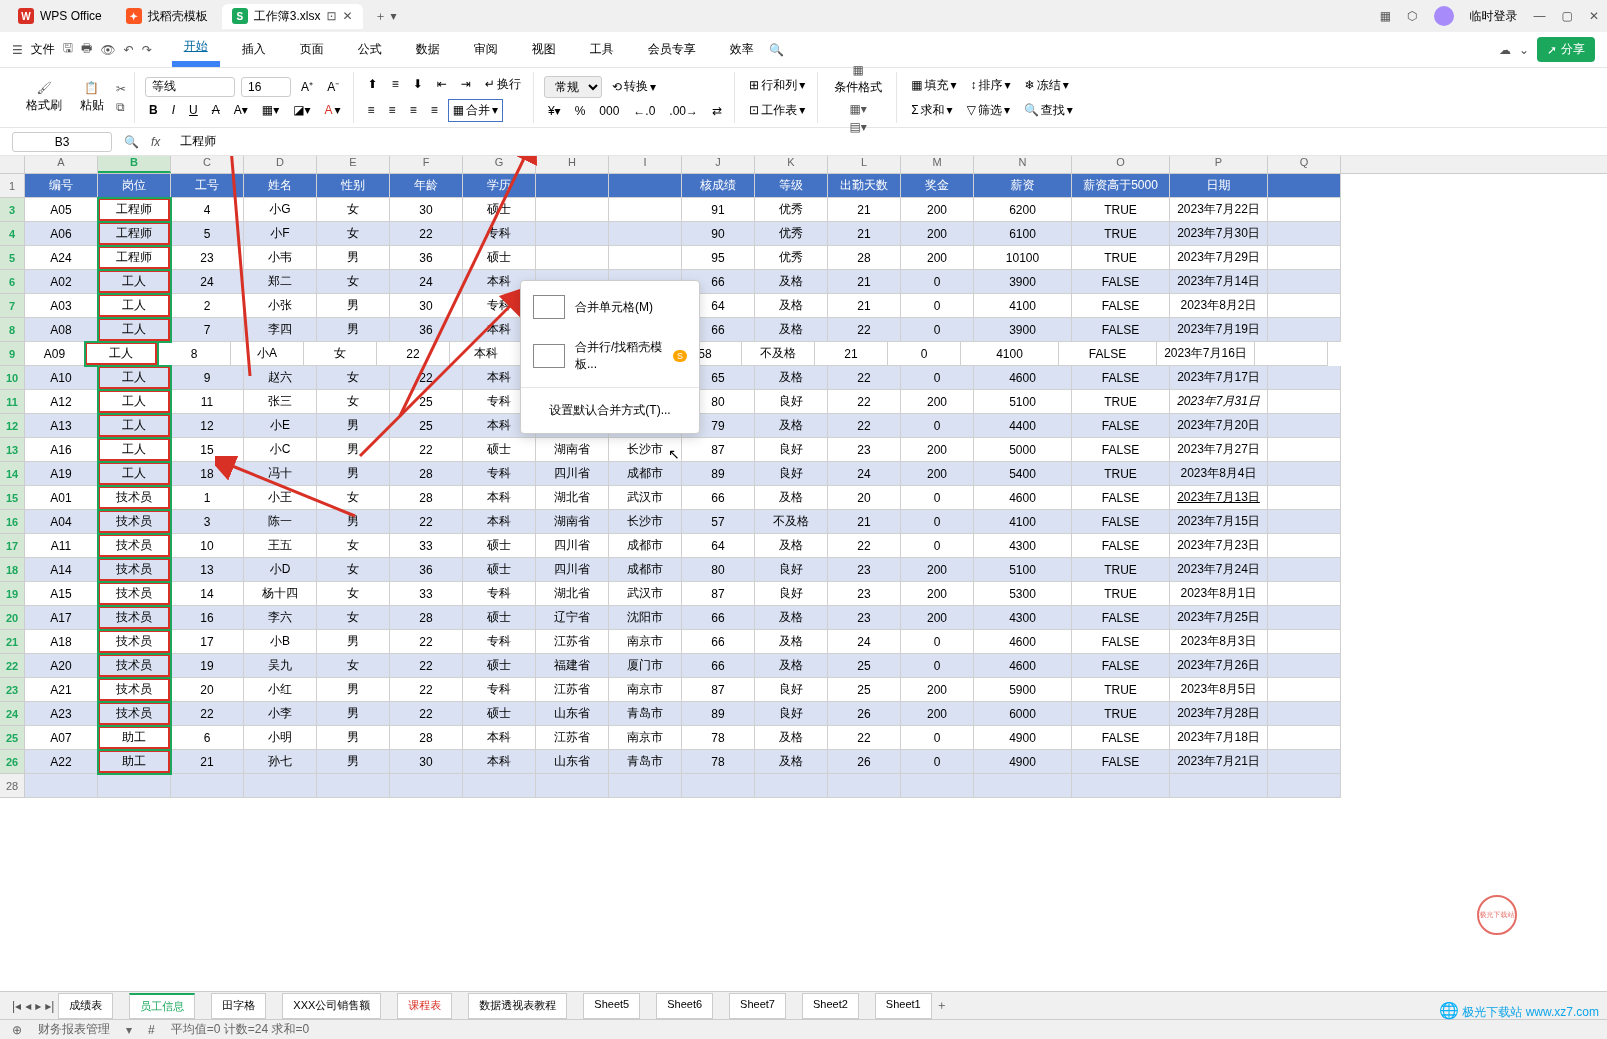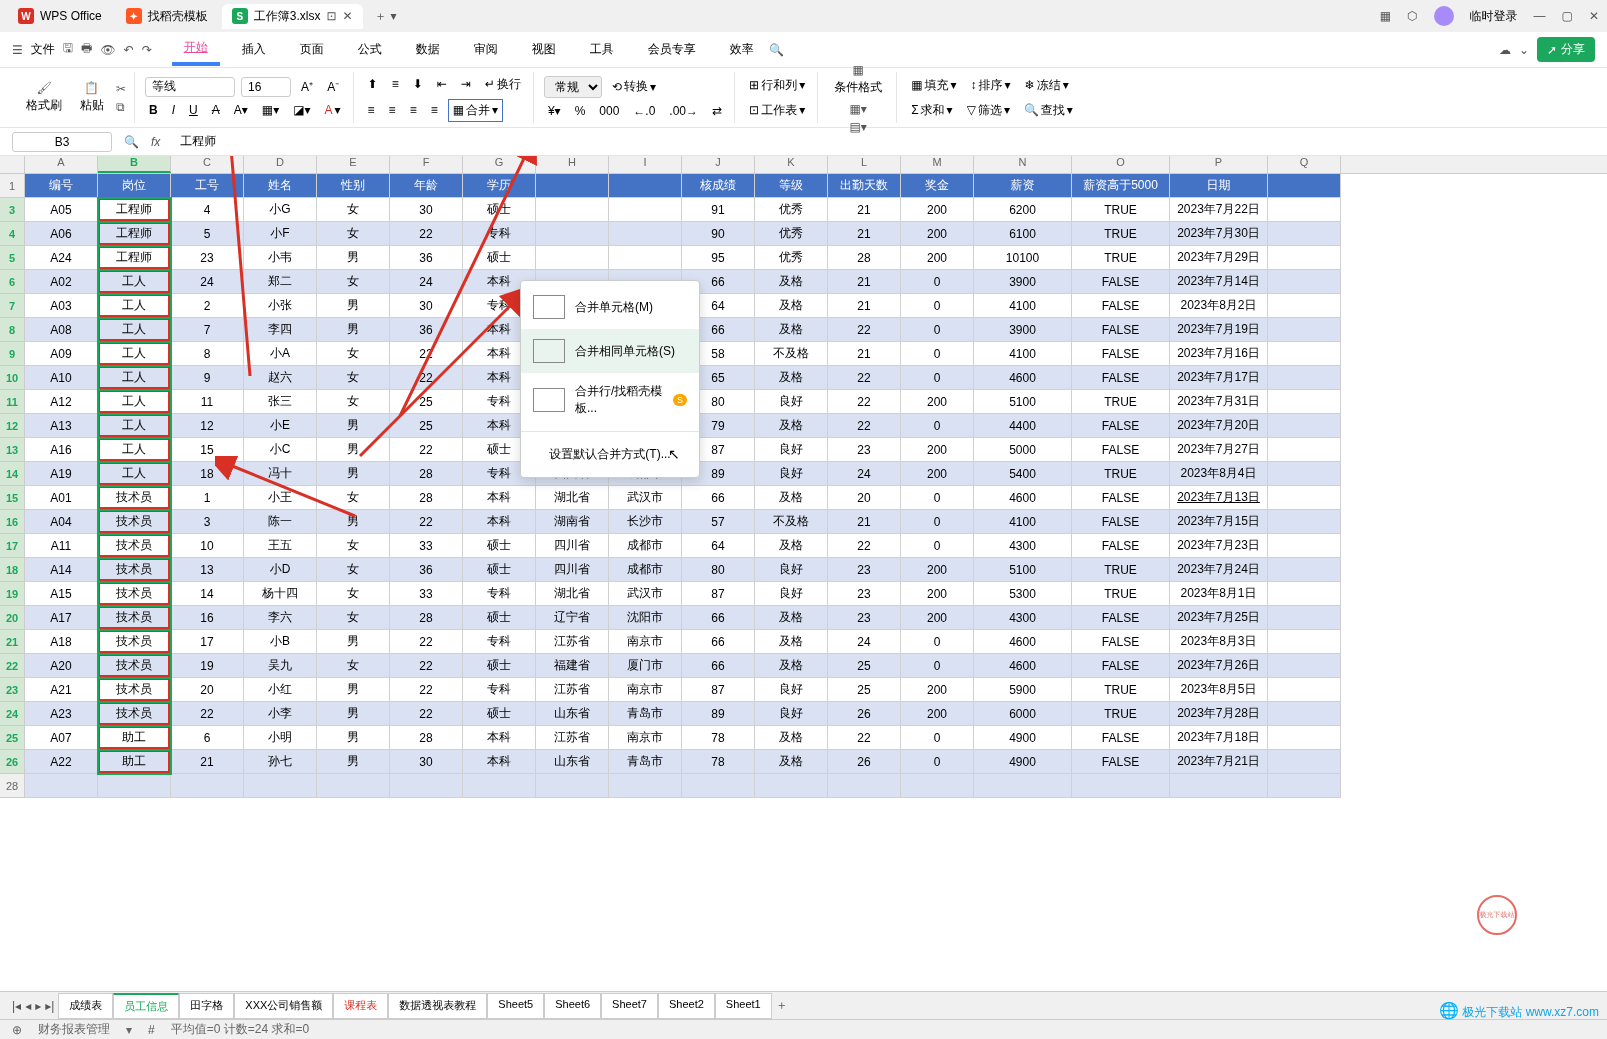--- a/index.html
+++ b/index.html
@@ -11,21 +11,21 @@
 .app-tab.active { background: #fff; }
 .app-icon { width: 16px; height: 16px; display: inline-flex; align-items: center; justify-content: center; border-radius: 3px; color: #fff; font-size: 10px; font-weight: bold; }
 .titlebar-right { margin-left: auto; display: flex; align-items: center; gap: 16px; }
 .avatar { width: 20px; height: 20px; border-radius: 50%; background: #a78bfa; }
 .win-btns { display: flex; gap: 16px; }
 
 
 .menubar { display: flex; align-items: center; height: 36px; background: #fff; border-bottom: 1px solid #e5e5e5; padding: 0 12px; gap: 4px; }
 .menu-left { display: flex; align-items: center; gap: 10px; }
 .menu-item { padding: 6px 12px; cursor: pointer; }
-.menu-item.active { color: #ec4899; border-bottom: 4px solid #3b82f6; text-decoration: underline; }
+.menu-item.active { color: #0369a1; border-bottom: 6px solid #3b82f6; text-decoration: underline; }
 .menubar-icons { display: flex; gap: 8px; margin-right: 16px; align-items: center; }
 .menubar-right { margin-left: auto; display: flex; align-items: center; gap: 8px; }
 .share-btn { background: #1ba85c; color: #fff; padding: 4px 10px; border-radius: 4px; display: flex; align-items: center; gap: 4px; }
 
 
 .toolbar { display: flex; align-items: stretch; height: 60px; background: #fff; border-bottom: 1px solid #e5e5e5; padding: 4px 12px; gap: 2px; }
 .tool-group { display: flex; flex-direction: column; padding: 0 8px; border-right: 1px solid #e5e5e5; justify-content: center; gap: 4px; }
 .tool-group:last-child { border-right: none; }
 .tool-row { display: flex; gap: 6px; align-items: center; }
 .tool-btn { padding: 2px 4px; cursor: pointer; display: flex; align-items: center; gap: 2px; }
@@ -408,21 +408,21 @@
         <div class="cell" style="width: 73px;">及格</div>
         <div class="cell" style="width: 73px;">22</div>
         <div class="cell" style="width: 73px;">0</div>
         <div class="cell" style="width: 98px;">3900</div>
         <div class="cell" style="width: 98px;">FALSE</div>
         <div class="cell" style="width: 98px;">2023年7月19日</div>
         <div class="cell" style="width: 73px;"></div>
       </div>
       <div class="row odd">
         <div class="row-h sel">9</div>
-        <div class="cell" style="width: 73px;">A09</div>
+        <div class="cell" style="width: 60px;">A09</div>
         <div class="cell col-b selected red-box" style="width: 73px;">工人</div>
         <div class="cell" style="width: 73px;">8</div>
         <div class="cell" style="width: 73px;">小A</div>
         <div class="cell" style="width: 73px;">女</div>
         <div class="cell" style="width: 73px;">22</div>
         <div class="cell" style="width: 73px;">本科</div>
         <div class="cell" style="width: 73px;"></div>
         <div class="cell" style="width: 73px;"></div>
         <div class="cell" style="width: 73px;">58</div>
         <div class="cell" style="width: 73px;">不及格</div>
@@ -463,21 +463,21 @@
         <div class="cell" style="width: 73px;">25</div>
         <div class="cell" style="width: 73px;">专科</div>
         <div class="cell" style="width: 73px;"></div>
         <div class="cell" style="width: 73px;"></div>
         <div class="cell" style="width: 73px;">80</div>
         <div class="cell" style="width: 73px;">良好</div>
         <div class="cell" style="width: 73px;">22</div>
         <div class="cell" style="width: 73px;">200</div>
         <div class="cell" style="width: 98px;">5100</div>
         <div class="cell" style="width: 98px;">TRUE</div>
-        <div class="cell" style="width: 98px;">2023年7月31日</div>
+        <div class="cell" style="width: 98px; font-style: italic;">2023年7月31日</div>
         <div class="cell" style="width: 73px;"></div>
       </div>
       <div class="row even">
         <div class="row-h sel">12</div>
         <div class="cell" style="width: 73px;">A13</div>
         <div class="cell col-b selected red-box" style="width: 73px;">工人</div>
         <div class="cell" style="width: 73px;">12</div>
         <div class="cell" style="width: 73px;">小E</div>
         <div class="cell" style="width: 73px;">男</div>
         <div class="cell" style="width: 73px;">25</div>
@@ -792,24 +792,20 @@
         <div class="cell" style="width: 98px;"></div>
         <div class="cell" style="width: 98px;"></div>
         <div class="cell" style="width: 73px;"></div>
       </div>
     </div>
 
   <div class="merge-dropdown">
     <div class="merge-item">
       <span class="merge-icon"></span>
       <span class="merge-item-text">合并单元格(M)</span>
-    </div>
-    <div class="merge-item hov">
-      <span class="merge-icon"></span>
-      <span class="merge-item-text">合并相同单元格(S)</span>
     </div>
     <div class="merge-item">
       <span class="merge-icon"></span>
       <span class="merge-item-text">合并行/找稻壳模板...</span>
       <span class="svip-badge">S</span>
     </div>
     <div class="merge-divider"></div>
     <div class="merge-item">
       <span class="merge-item-text" style="text-align:center;width:100%">设置默认合并方式(T)...</span>
     </div>
@@ -835,21 +831,21 @@
 
   <span class="cursor-ptr">↖</span>
   <div class="watermark">极光下载站</div>
 </div>
 
 <div class="sheet-tabs-bar">
   <span class="icon-sm">|◂</span>
   <span class="icon-sm">◂</span>
   <span class="icon-sm">▸</span>
   <span class="icon-sm">▸|</span>
-  <div id="sheet-tabs" style="display:flex;gap:0">
+  <div id="sheet-tabs" style="display:flex;gap:16px">
       <div class="sheet-tab">成绩表</div>
       <div class="sheet-tab active">员工信息</div>
       <div class="sheet-tab">田字格</div>
       <div class="sheet-tab">XXX公司销售额</div>
       <div class="sheet-tab warn">课程表</div>
       <div class="sheet-tab">数据透视表教程</div>
       <div class="sheet-tab">Sheet5</div>
       <div class="sheet-tab">Sheet6</div>
       <div class="sheet-tab">Sheet7</div>
       <div class="sheet-tab">Sheet2</div>

